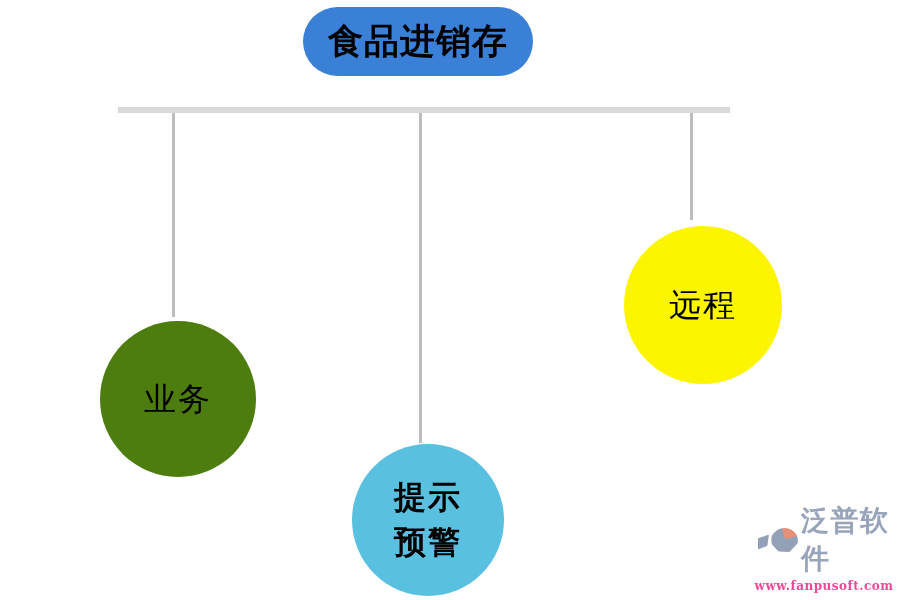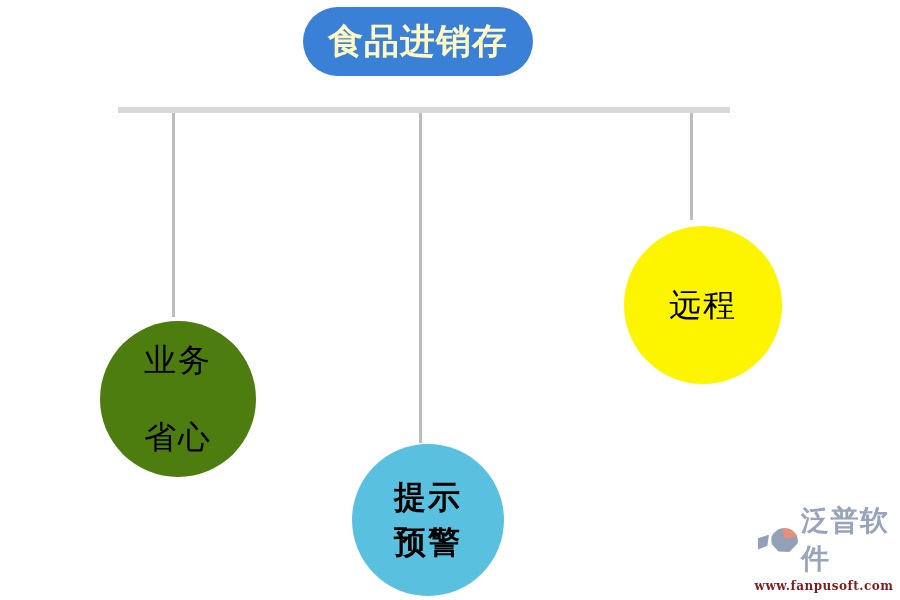--- a/index.html
+++ b/index.html
@@ -5,21 +5,21 @@
   html,body{margin:0;padding:0;background:#ffffff;}
   .canvas{
     position:relative;width:900px;height:600px;background:#ffffff;
     overflow:hidden;font-family:"DejaVu Serif","Liberation Serif",serif;
   }
   
   .root-pill{
     position:absolute;left:303px;top:7px;width:230px;height:69px;
     background:#3a80d6;border-radius:35px;
     display:flex;align-items:center;justify-content:center;
-    font-size:35px;font-weight:600;color:#fef9c3;letter-spacing:1px;
+    font-size:35px;font-weight:600;color:#000000;letter-spacing:1px;
   }
   
   .trunk{
     position:absolute;left:118px;top:107px;width:612px;height:6px;
     background:#d9d9d9;
   }
   
   .drop{position:absolute;width:3px;background:#bdbdbd;top:113px;}
   .drop-left{left:172px;height:204px;}
   .drop-center{left:419px;height:330px;}
@@ -68,36 +68,35 @@
   <div class="root-pill" style="background-color: rgb(58, 128, 214);">食品进销存</div>
 
   <div class="trunk" style="background-color: rgb(217, 217, 217);"></div>
 
   <div class="drop drop-left" style="background-color: rgb(189, 189, 189);"></div>
   <div class="drop drop-center" style="background-color: rgb(189, 189, 189);"></div>
   <div class="drop drop-right" style="background-color: rgb(189, 189, 189);"></div>
 
   <div class="circle circle-left" style="background-color: #4d7c0f; gap: 32px;">
     <div>业务</div>
-    <div>省心</div>
   </div>
 
   <div class="circle circle-center" style="background-color: rgb(90, 192, 224);">
     <div>提示</div>
     <div>预警</div>
   </div>
 
   <div class="circle circle-right" style="background-color: rgb(253, 245, 0);">
     <div>远程</div>
   </div>
 
   <div class="watermark">
     <div class="wm-row">
       <span class="logo">
         <span class="logo-flag"></span>
         <span class="logo-mark"></span>
       </span>
       <span class="wm-brand" style="color: rgb(151, 164, 186);">泛普软件</span>
     </div>
-    <div class="wm-url" style="color: #7f1d1d;">www.fanpusoft.com</div>
+    <div class="wm-url" style="color: #ec4899;">www.fanpusoft.com</div>
   </div>
 
 </div>
 
 </body></html>

